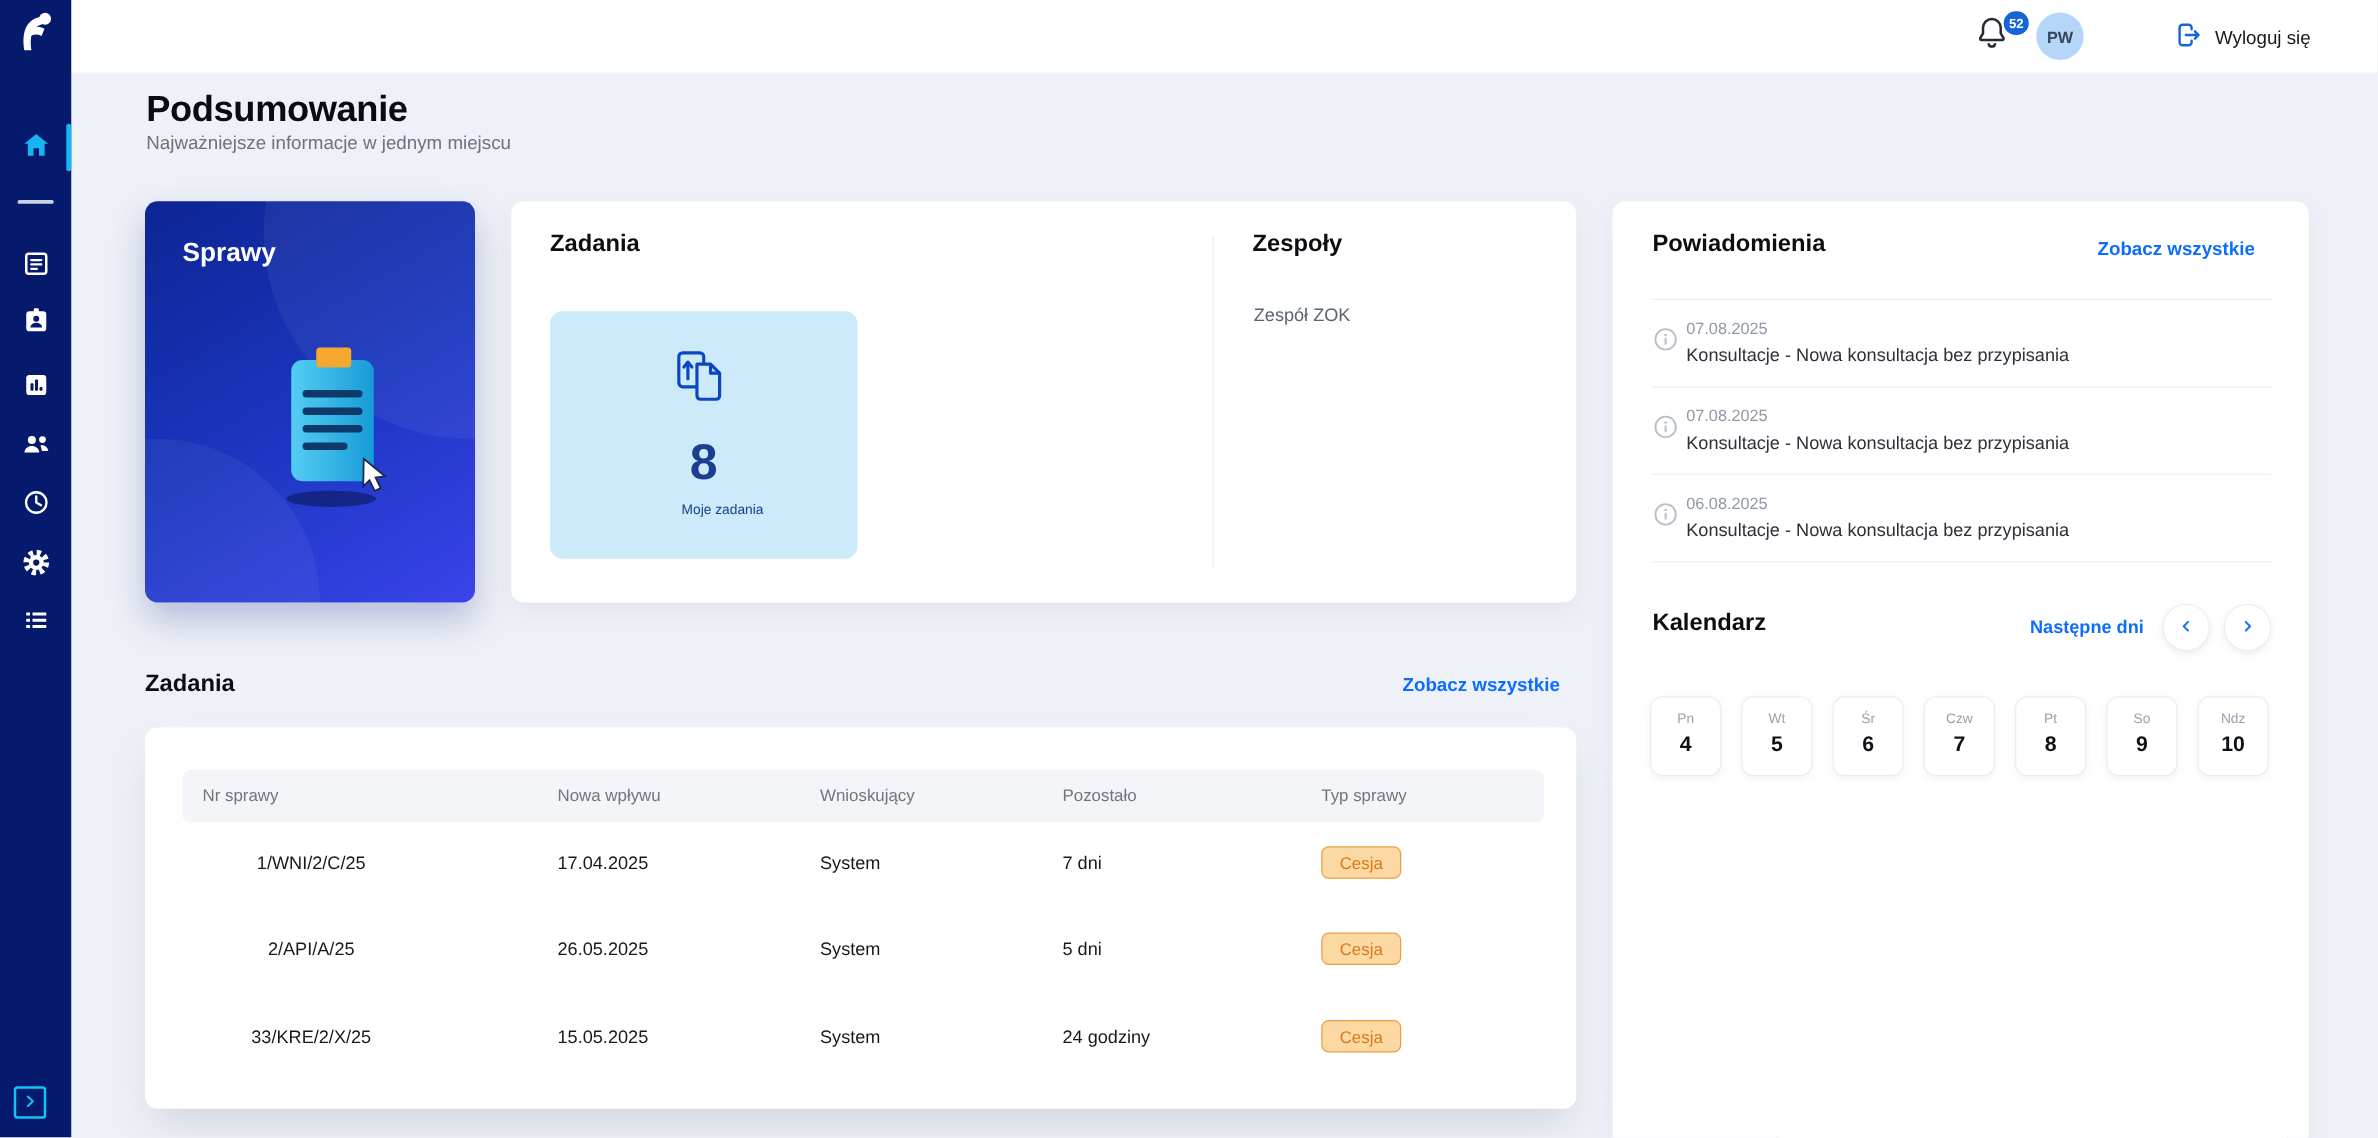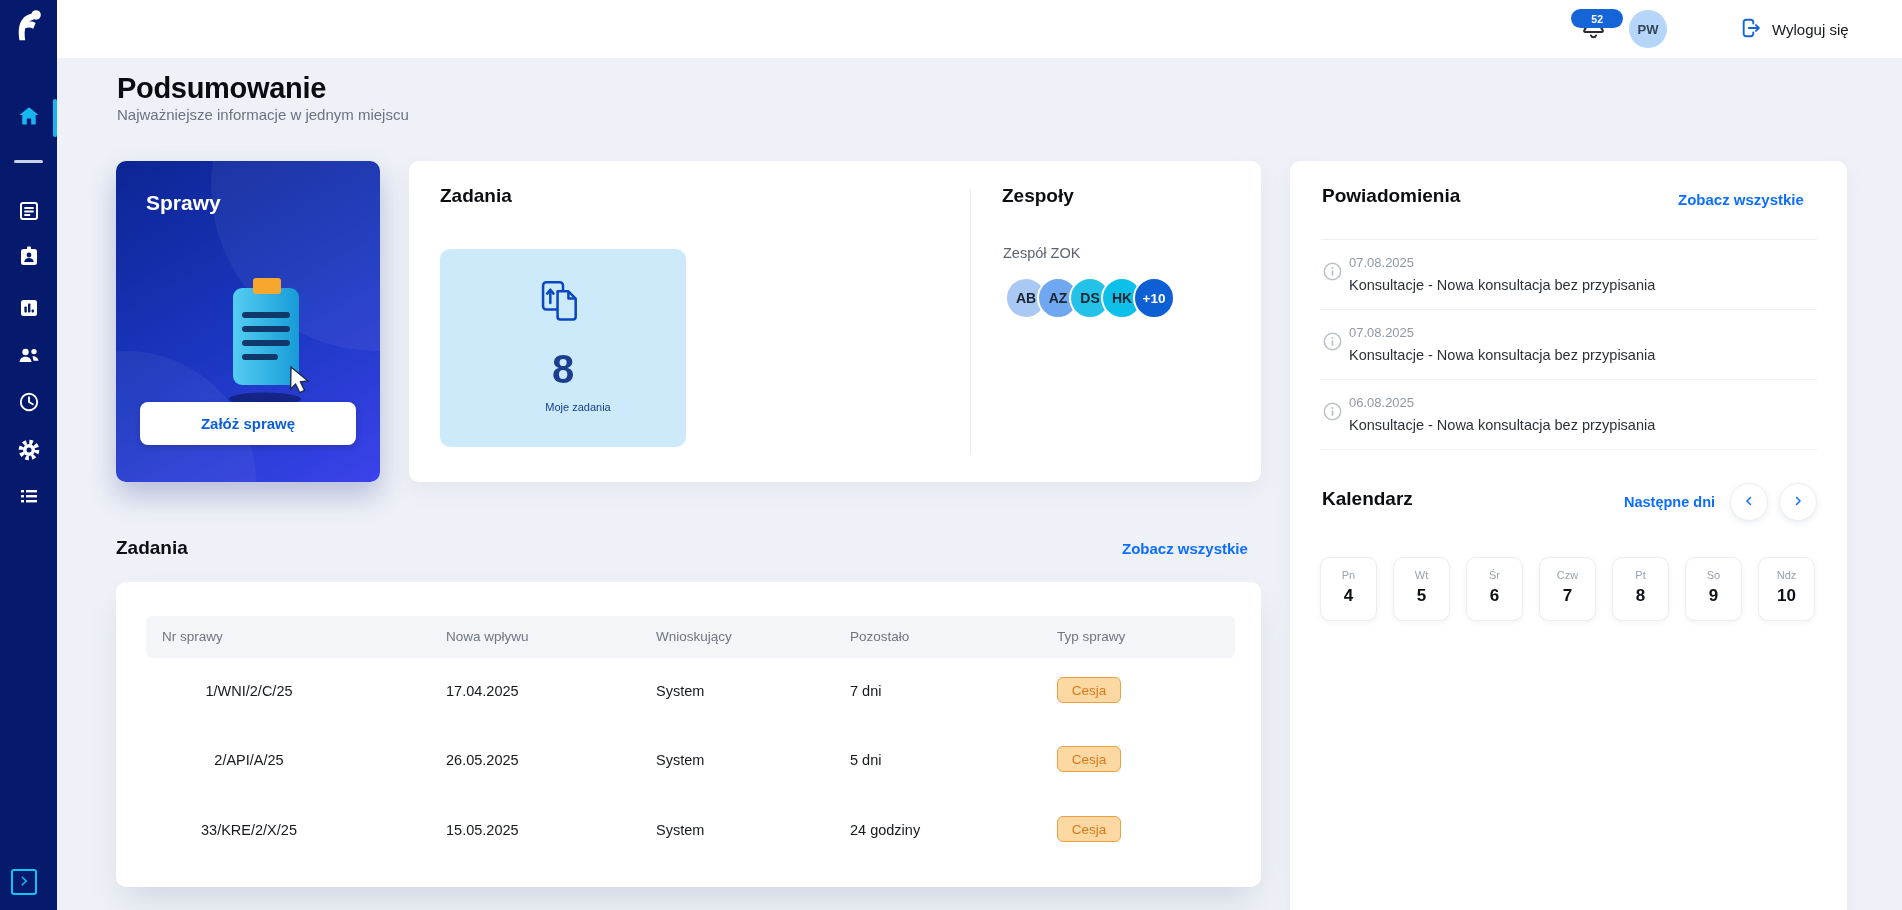--- a/index.html
+++ b/index.html
@@ -8,21 +8,21 @@
   body {
     position: relative;
     font-family: "Liberation Sans", "DejaVu Sans", sans-serif;
     background: #eef1f7;
     overflow: hidden;
     color:#15181d;
   }
   
   .topbar { position:absolute; left:0; top:0; width:1902px; height:58px; background:#ffffff; }
   .bell-btn { position:absolute; left:1580px; top:12px; width:34px; height:36px; cursor:pointer; }
-  .bell-badge { position:absolute; right:-9px; top:-3px; min-width:20px; height:19px; padding:0 20px;
+  .bell-badge { position:absolute; right:-9px; top:-3px; min-width:20px; height:19px; padding:0 4px;
     background:#1565d8; color:#fff; font-size:10.5px; font-weight:700; border-radius:10px;
     display:flex; align-items:center; justify-content:center; }
   .avatar { position:absolute; left:1629px; top:10px; width:38px; height:38px; border-radius:50%;
     background:#b5d6f8; color:#35465c; font-size:13px; font-weight:700;
     display:flex; align-items:center; justify-content:center; cursor:pointer; }
   .logout-btn { position:absolute; left:1740px; top:17px; display:flex; gap:10px; align-items:center;
     font-size:15px; color:#15181d; background:none; border:none; cursor:pointer;
     font-family:inherit; }
   
   .sidebar { position:absolute; left:0; top:0; width:57px; height:910px; background:#051a6d; z-index:5; }
@@ -252,21 +252,20 @@
             <stop offset="1" stop-color="#179bd7"></stop>
           </linearGradient>
         </defs>
       <ellipse cx="66" cy="138" rx="36" ry="6.5" fill="rgba(3,16,64,.5)"></ellipse>
       <rect x="34" y="27" width="66" height="97" rx="9" fill="url(#gcb)"></rect>
       <rect x="54" y="17" width="28" height="16" rx="3" fill="#f5a82d"></rect>
       <path d="M46 54h42M46 68h42M46 82h42M46 96h30" stroke="#0d3a6b" stroke-width="6" stroke-linecap="round"></path>
       <path d="M92 106l17 14-7.6.9 4.2 8.6-4.8 2.2-4.2-8.6-5 5z" fill="#fff" stroke="#1b2a4a" stroke-width="1.4"></path>
     </svg>
   </div>
-  <button class="sprawy-btn">Załóż sprawę</button>
 </section>
 
 <section class="tasks-card">
   <div class="card-heading tasks-heading">Zadania</div>
 
   <div class="tile blue">
     <span>
       <svg width="58" height="58" viewBox="0 0 64 64">
           <g fill="none" stroke="#0a47c2" stroke-width="2.8" stroke-linejoin="round">
             <rect x="10" y="8" width="22" height="30" rx="3.5"></rect>
@@ -279,27 +278,20 @@
     </span>
     <div class="value">8</div>
     <div class="label">Moje zadania</div>
   </div>
 
 
   <div class="divider-v"></div>
 
   <div class="card-heading teams-heading">Zespoły</div>
   <div class="team-name">Zespół ZOK</div>
-  <div class="avatars">
-    <div class="avatar-c m0">AB</div>
-    <div class="avatar-c m1">AZ</div>
-    <div class="avatar-c m2">DS</div>
-    <div class="avatar-c m3">HK</div>
-    <div class="avatar-c more">+10</div>
-  </div>
 </section>
 
 <section class="right-panel">
   <div class="card-heading rp-heading">Powiadomienia</div>
   <a class="link-blue rp-seeall">Zobacz wszystkie</a>
 
   <div class="rp-sep" style="top:78px"></div>
 
   <div class="notif-item" style="top:78px">
     <span class="info-ic">

